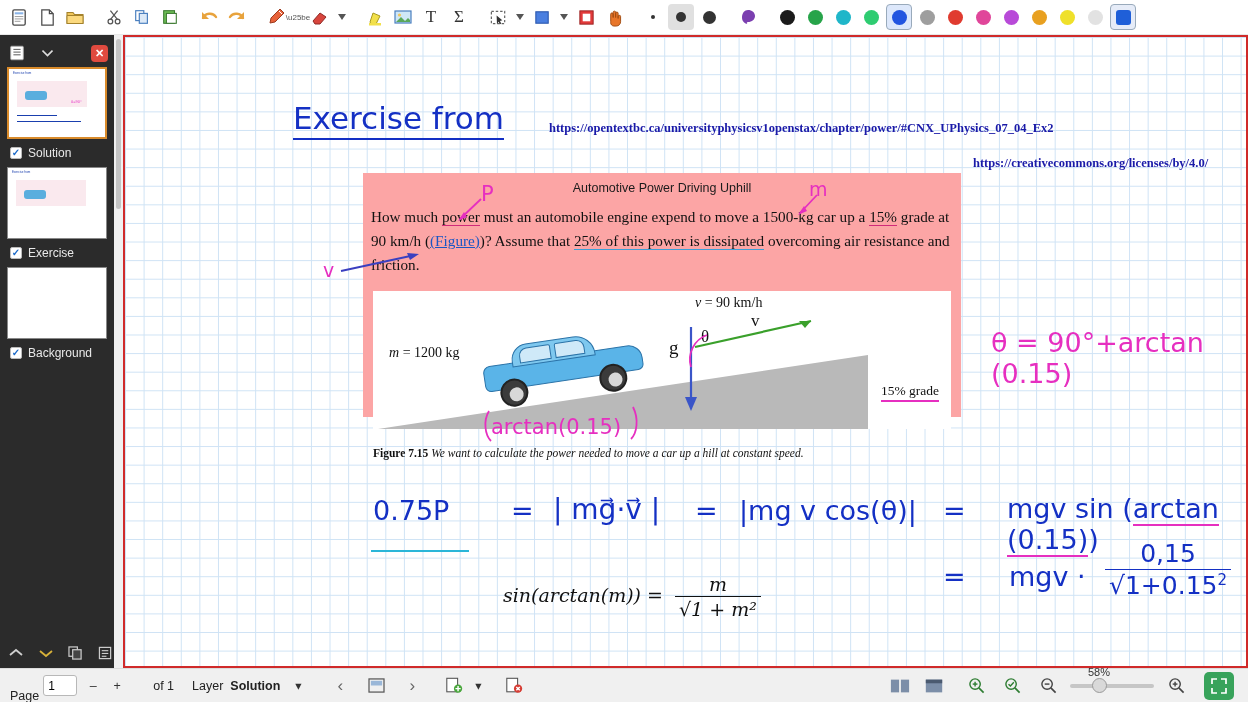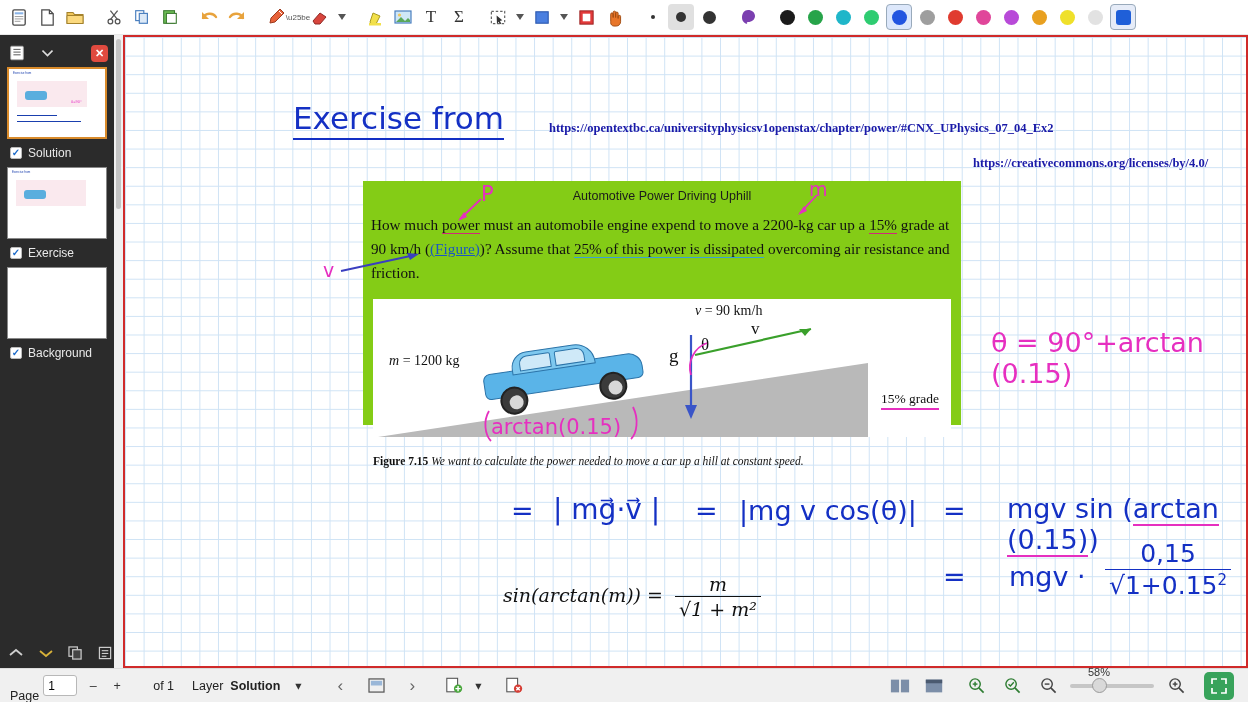--- a/index.html
+++ b/index.html
@@ -148,23 +148,23 @@
     font-family: "Liberation Serif", serif;
   }
   .link2 {
     left: 848px; top: 119px;
     font-size: 12.5px; font-weight: bold; color: #1a1aa8;
     font-family: "Liberation Serif", serif;
   }
 
   
   .tb-box {
-    position: absolute; left: 238px; top: 144px;
+    position: absolute; left: 238px; top: 136px;
     width: 598px; height: 244px;
-    background: #84cc16;
+    background: #fca5a5;
     font-family: "Liberation Serif", serif;
   }
   .tb-heading {
     text-align: center; font-size: 12.5px; color: #1b1b1b;
     padding-top: 8px; font-family: "Liberation Sans", sans-serif;
   }
   .tb-para {
     padding: 10px 10px 0 8px;
     font-size: 15.2px; line-height: 1.58; color: #111;
   }
@@ -558,21 +558,21 @@
     <div class="ink title-ex">
       <u>Exercise from</u>
     </div>
 
     <div class="ink link1">https://opentextbc.ca/universityphysicsv1openstax/chapter/power/#CNX_UPhysics_07_04_Ex2</div>
     <div class="ink link2">https://creativecommons.org/licenses/by/4.0/</div>
 
     <div class="tb-box">
       <div class="tb-heading">Automotive Power Driving Uphill</div>
       <div class="tb-para">
-        <span>How much </span><span class="ul">power</span><span> must an automobile engine expend to move a 2200-kg car up a </span><span class="ul">15%</span><span> grade at 90 km/h (</span><a href="#">(Figure)</a><span>)? Assume that </span><span class="ulb">25% of this power is dissipated</span><span> overcoming air resistance and friction.</span>
+        <span>How much </span><span class="ul">power</span><span> must an automobile engine expend to move a 1500-kg car up a </span><span class="ul">15%</span><span> grade at 90 km/h (</span><a href="#">(Figure)</a><span>)? Assume that </span><span class="ulb">25% of this power is dissipated</span><span> overcoming air resistance and friction.</span>
       </div>
 
       <div class="fig-area">
         <div class="hill"></div>
 
         <div class="car">
           <div class="car-body"></div>
           <div class="car-top"></div>
           <div class="car-win"></div>
           <div class="car-win2"></div>
@@ -636,20 +636,24 @@
     <div class="hw hand-pink" style="left:366px;top:378px;font-size:21px;">
       <span>arctan(0.15)</span>
     </div>
     <svg style="position:absolute;left:358px;top:368px;" width="160" height="40">
       <path d="M6 6 C0 16 2 30 8 36" fill="none" stroke="#e62fc0" stroke-width="1.8"></path>
       <path d="M150 2 C156 14 154 28 148 34" fill="none" stroke="#e62fc0" stroke-width="1.8"></path>
     </svg>
 
     <div class="hw hand-pink" style="left:866px;top:290px;font-size:27px;">θ = 90°+arctan (0.15)</div>
 
+    <div class="hw hand-blue" style="left:248px;top:458px;font-size:27px;">
+      <span>0.75P</span>
+      <div style="border-bottom:2px solid #2bb6d8;width:98px;margin-top:24px;margin-left:-2px;"></div>
+    </div>
     <div class="hw hand-blue" style="left:386px;top:458px;font-size:27px;">=</div>
     <div class="hw hand-blue" style="left:428px;top:456px;font-size:28px;">| mg⃗·v⃗ |</div>
     <div class="hw hand-blue" style="left:570px;top:458px;font-size:27px;">=</div>
     <div class="hw hand-blue" style="left:614px;top:458px;font-size:27px;">|mg v cos(θ)|</div>
     <div class="hw hand-blue" style="left:818px;top:458px;font-size:27px;">=</div>
     <div class="hw hand-blue" style="left:882px;top:456px;font-size:27px;">
       <span>mgv sin (</span><span style="border-bottom:2px solid #e62fc0;">arctan (0.15)</span><span>)</span>
     </div>
 
     <div class="sin-formula">

